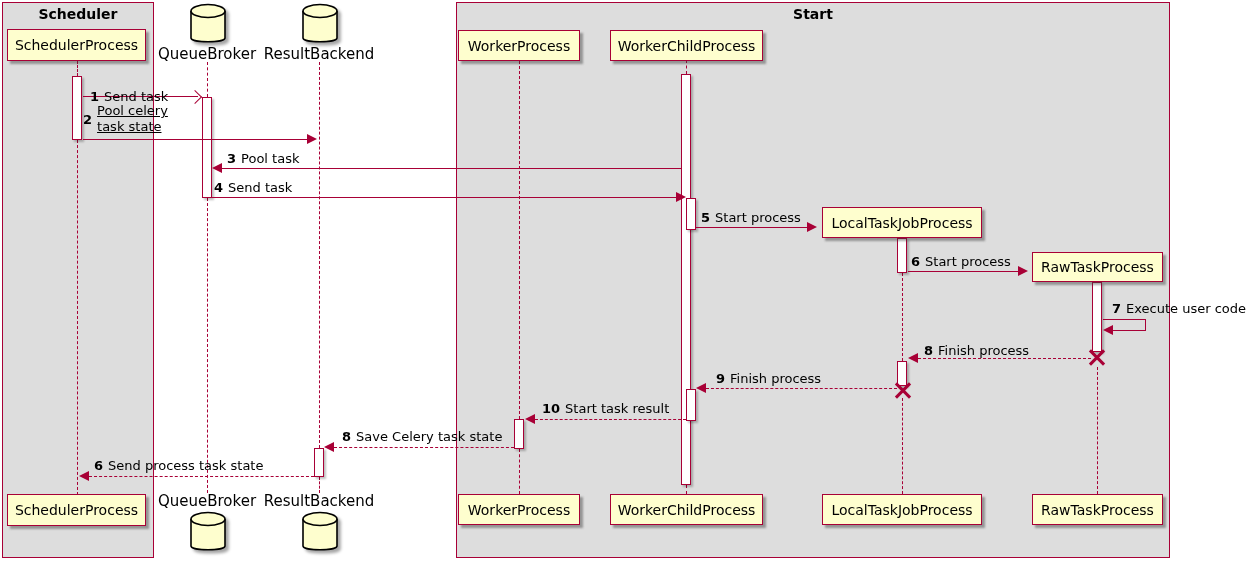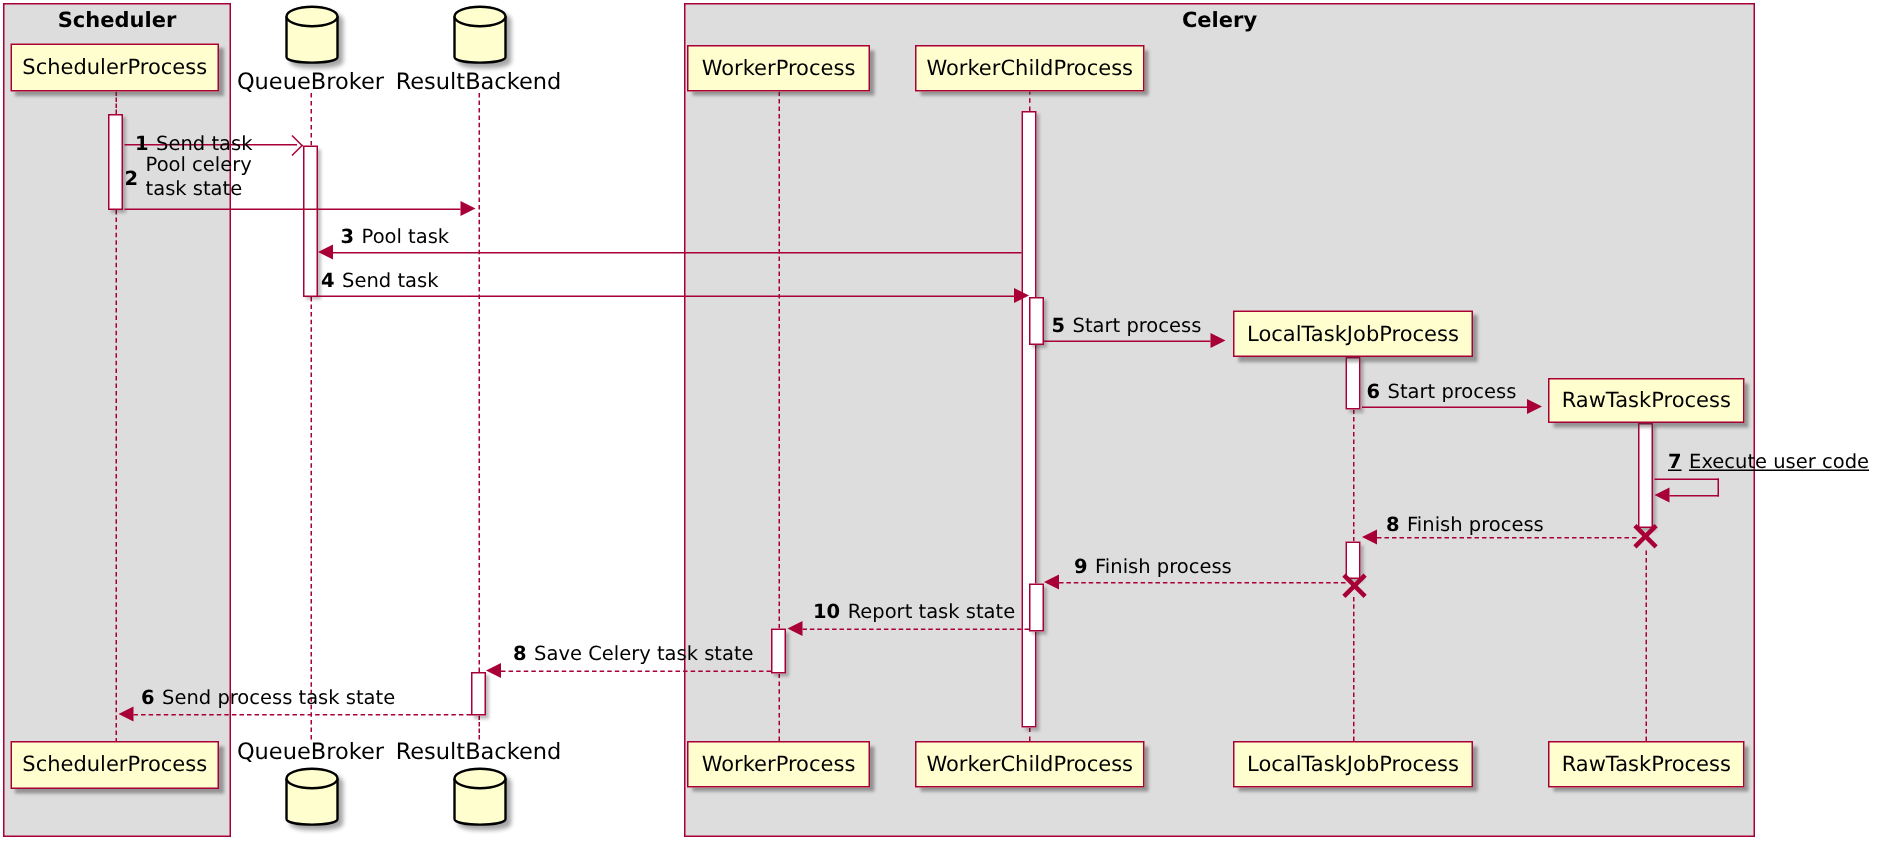--- a/index.html
+++ b/index.html
@@ -34,32 +34,32 @@
   .ah-right{position:absolute;width:0;height:0;border-top:5px solid transparent;border-bottom:5px solid transparent;border-left:10px solid #A80036;}
   .ah-left{position:absolute;width:0;height:0;border-top:5px solid transparent;border-bottom:5px solid transparent;border-right:10px solid #A80036;}
   .ah-open-right{position:absolute;width:9px;height:9px;border-top:1.5px solid #A80036;border-right:1.5px solid #A80036;transform:rotate(45deg);}
   .xmark{position:absolute;width:20px;height:20px;}
   .xmark::before,.xmark::after{content:"";position:absolute;left:0;top:8.5px;width:20px;height:0;border-top:3px solid #A80036;}
   .xmark::before{transform:rotate(45deg);}
   .xmark::after{transform:rotate(-45deg);}
   .msg-label{position:absolute;font-size:13px;white-space:nowrap;}
   .msg-label b{font-weight:bold;margin-right:5px;}
   .msg-2col{display:flex;align-items:center;}
-  .mtxt.pre{white-space:pre-line;line-height:16px;}
+  .mtxt.pre{white-space:pre-line;line-height:16px;text-decoration:underline;}
 </style>
 </head>
 <body>
 
 <div id="diagram">
 
   <div class="frame" style="left:2px;top:2px;width:152px;height:556px;">
     <div class="frame-title">Scheduler</div>
   </div>
   <div class="frame" style="left:456px;top:2px;width:714px;height:556px;">
-    <div class="frame-title">Celery</div>
+    <div class="frame-title">Start</div>
   </div>
 
   <div class="lifeline" style="left:77px;top:61px;height:15px;"></div>
   <div class="lifeline" style="left:77px;top:140px;height:355px;"></div>
   <div class="lifeline" style="left:207px;top:62px;height:35px;"></div>
   <div class="lifeline" style="left:207px;top:198px;height:295px;"></div>
   <div class="lifeline" style="left:319px;top:62px;height:386px;"></div>
   <div class="lifeline" style="left:319px;top:477px;height:16px;"></div>
   <div class="lifeline" style="left:519px;top:61px;height:358px;"></div>
   <div class="lifeline" style="left:519px;top:449px;height:45px;"></div>
@@ -124,24 +124,24 @@
   <div class="msg-label" style="left:90px;top:89px;"><b>1</b><span class="mtxt">Send task</span></div>
   <div class="msg-label msg-2col" style="left:83px;top:103px;">
       <b>2</b>
       <span class="mtxt pre">Pool celery
 task state</span>
     </div>
   <div class="msg-label" style="left:227px;top:151px;"><b>3</b><span class="mtxt">Pool task</span></div>
   <div class="msg-label" style="left:214px;top:180px;"><b>4</b><span class="mtxt">Send task</span></div>
   <div class="msg-label" style="left:701px;top:210px;"><b>5</b><span class="mtxt">Start process</span></div>
   <div class="msg-label" style="left:911px;top:254px;"><b>6</b><span class="mtxt">Start process</span></div>
-  <div class="msg-label" style="left:1112px;top:301px;text-decoration:underline;"><b>7</b><span class="mtxt">Execute user code</span></div>
+  <div class="msg-label" style="left:1112px;top:301px;"><b>7</b><span class="mtxt">Execute user code</span></div>
   <div class="msg-label" style="left:924px;top:343px;"><b>8</b><span class="mtxt">Finish process</span></div>
   <div class="msg-label" style="left:716px;top:371px;"><b>9</b><span class="mtxt">Finish process</span></div>
-  <div class="msg-label" style="left:542px;top:401px;"><b>10</b><span class="mtxt">Report task state</span></div>
+  <div class="msg-label" style="left:542px;top:401px;"><b>10</b><span class="mtxt">Start task result</span></div>
   <div class="msg-label" style="left:342px;top:429px;"><b>8</b><span class="mtxt">Save Celery task state</span></div>
   <div class="msg-label" style="left:94px;top:458px;"><b>6</b><span class="mtxt">Send process task state</span></div>
 
   <div class="pbox" style="left:7px;top:29px;width:139px;height:32px;">
       <span>SchedulerProcess</span>
     </div>
   <div class="pbox" style="left:458px;top:30px;width:122px;height:31px;">
       <span>WorkerProcess</span>
     </div>
   <div class="pbox" style="left:610px;top:30px;width:153px;height:31px;">

